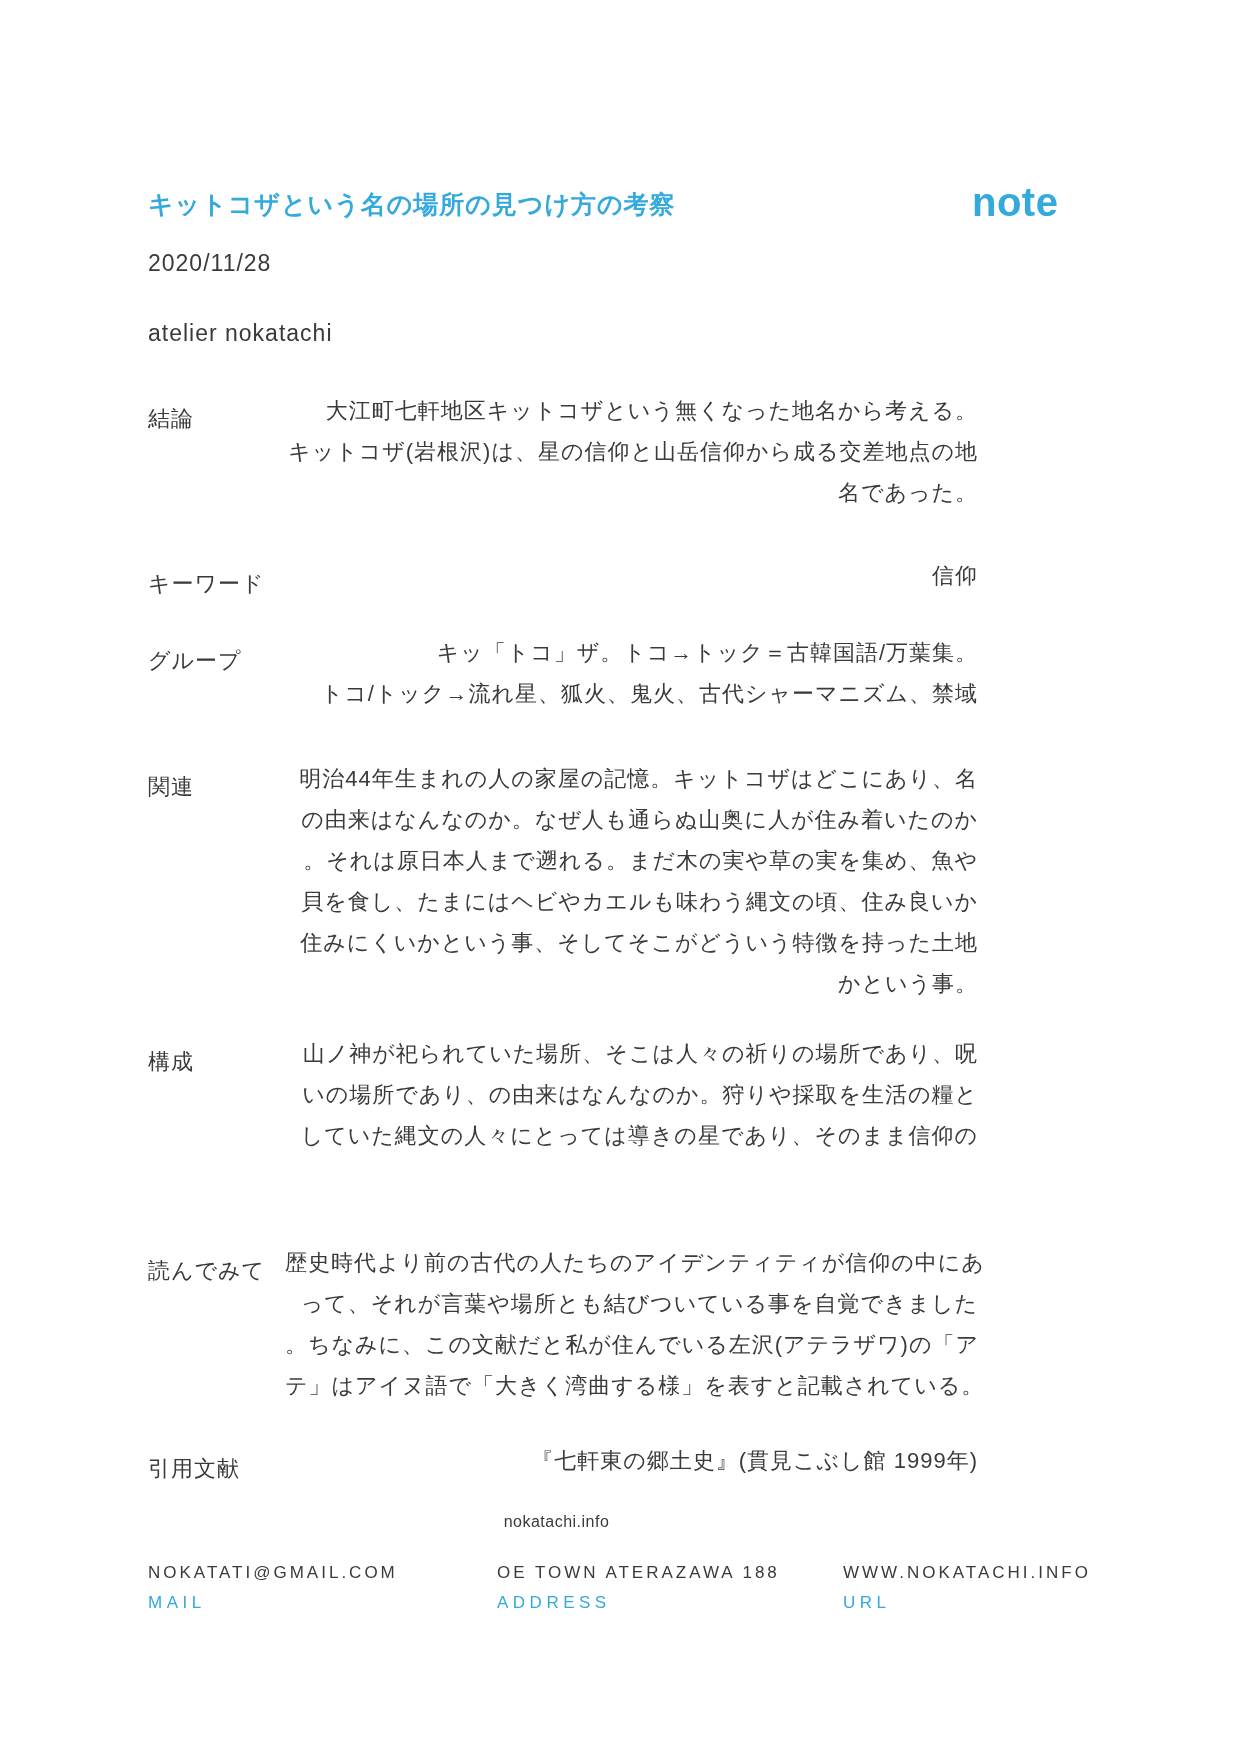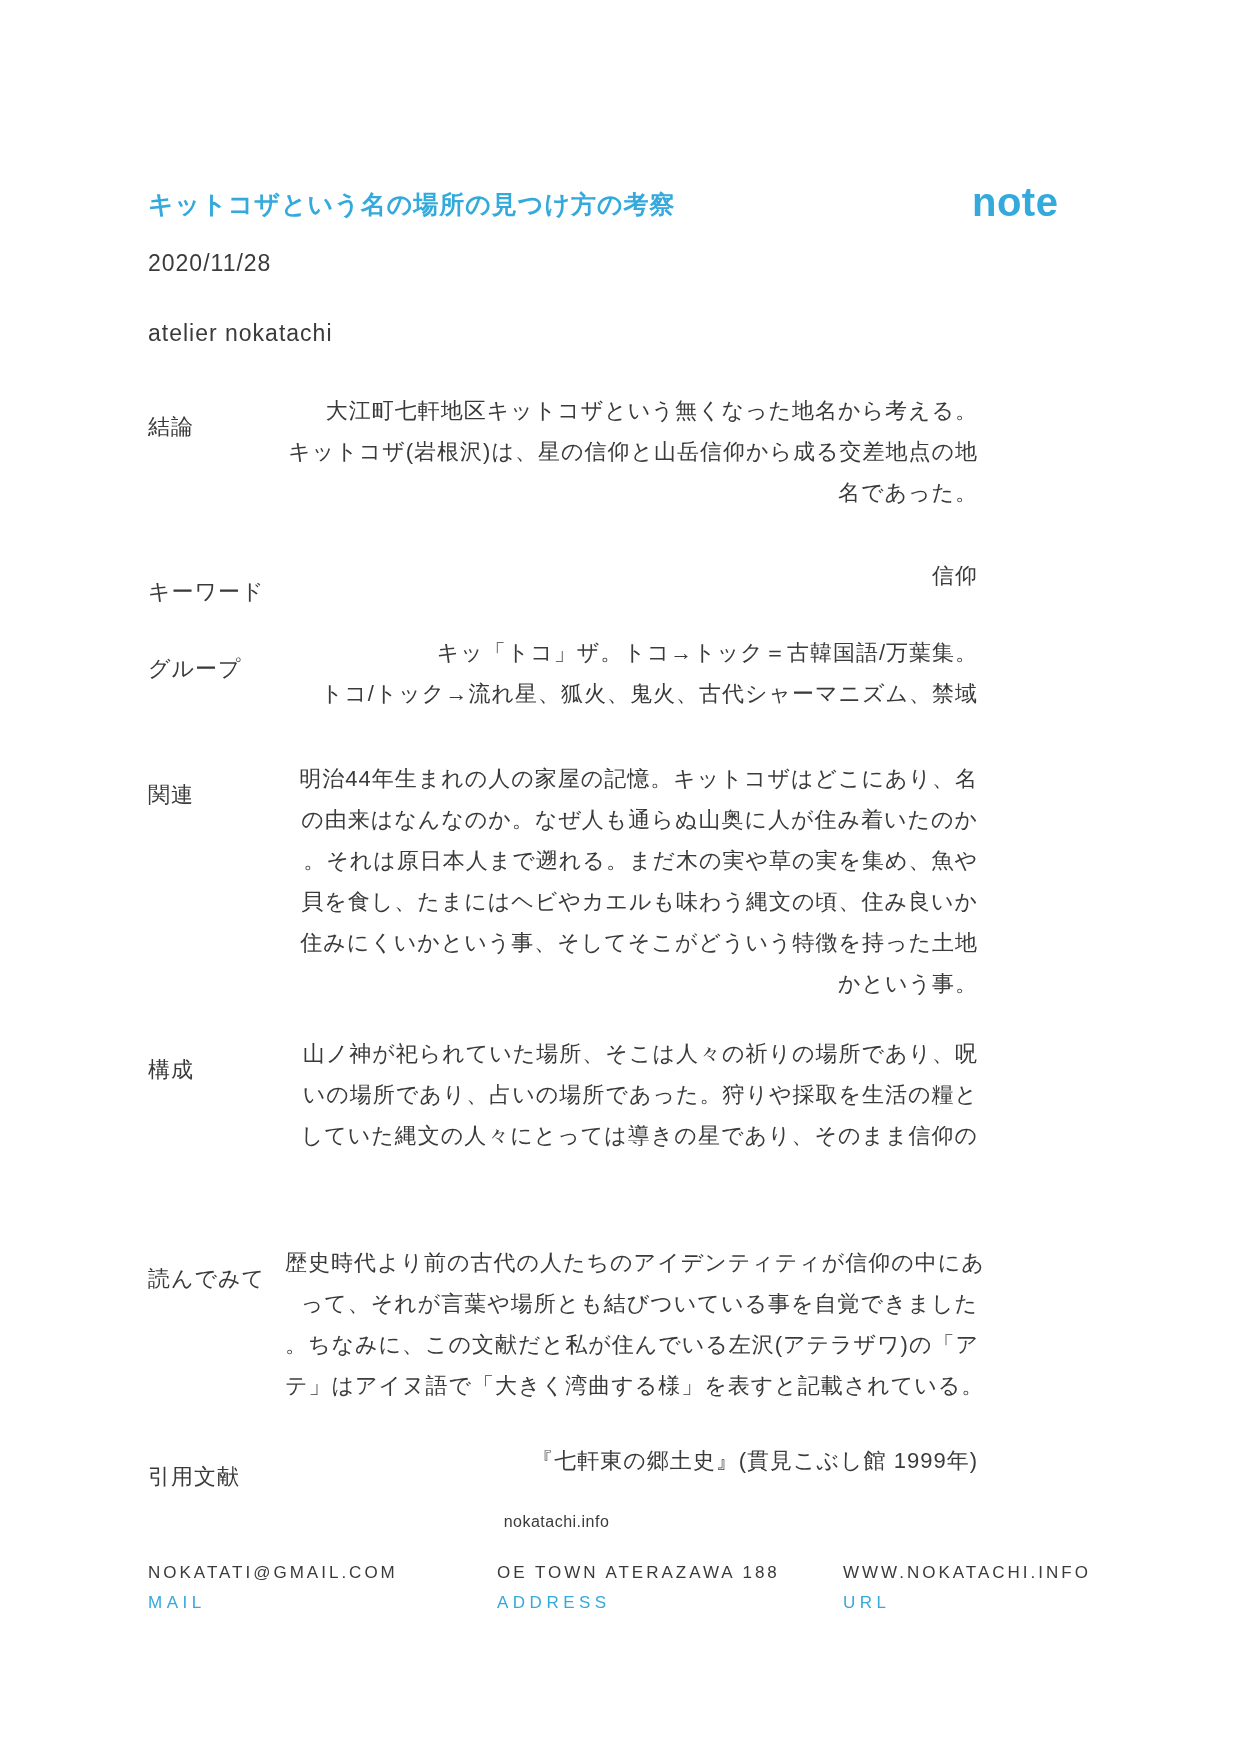--- a/index.html
+++ b/index.html
@@ -27,21 +27,21 @@
     font-size:23px;letter-spacing:1px;
   }
   .doc-author{
     position:absolute;left:148px;top:320px;
     font-size:23px;letter-spacing:1px;
   }
   .section{
     position:absolute;left:148px;width:830px;
   }
   .section .sec-label{
-    position:absolute;left:0;top:16px;
+    position:absolute;left:0;top:8px;
     font-size:22px;letter-spacing:1px;
     height:41px;line-height:41px;white-space:nowrap;
   }
   .section .sec-content{
     position:absolute;left:137px;top:0;width:693px;
   }
   .sec-line{
     height:41px;line-height:41px;
     font-size:22px;letter-spacing:1px;
     white-space:nowrap;
@@ -105,21 +105,21 @@
           <div class="sec-line">貝を食し、たまにはヘビやカエルも味わう縄文の頃、住み良いか</div>
           <div class="sec-line">住みにくいかという事、そしてそこがどういう特徴を持った土地</div>
           <div class="sec-line">かという事。</div>
         </div>
   </div>
 
   <div class="section" style="top: 1033px;">
     <div class="sec-label">構成</div>
     <div class="sec-content">
           <div class="sec-line">山ノ神が祀られていた場所、そこは人々の祈りの場所であり、呪</div>
-          <div class="sec-line">いの場所であり、占いの場所であった。狩りや採取を生活の糧と</div>
+          <div class="sec-line">いの場所であり、の由来はなんなのか。狩りや採取を生活の糧と</div>
           <div class="sec-line">していた縄文の人々にとっては導きの星であり、そのまま信仰の</div>
         </div>
   </div>
 
   <div class="section" style="top: 1242px;">
     <div class="sec-label">読んでみて</div>
     <div class="sec-content">
           <div class="sec-line">歴史時代より前の古代の人たちのアイデンティティが信仰の中にあ</div>
           <div class="sec-line">って、それが言葉や場所とも結びついている事を自覚できました</div>
           <div class="sec-line">。ちなみに、この文献だと私が住んでいる左沢(アテラザワ)の「ア</div>

